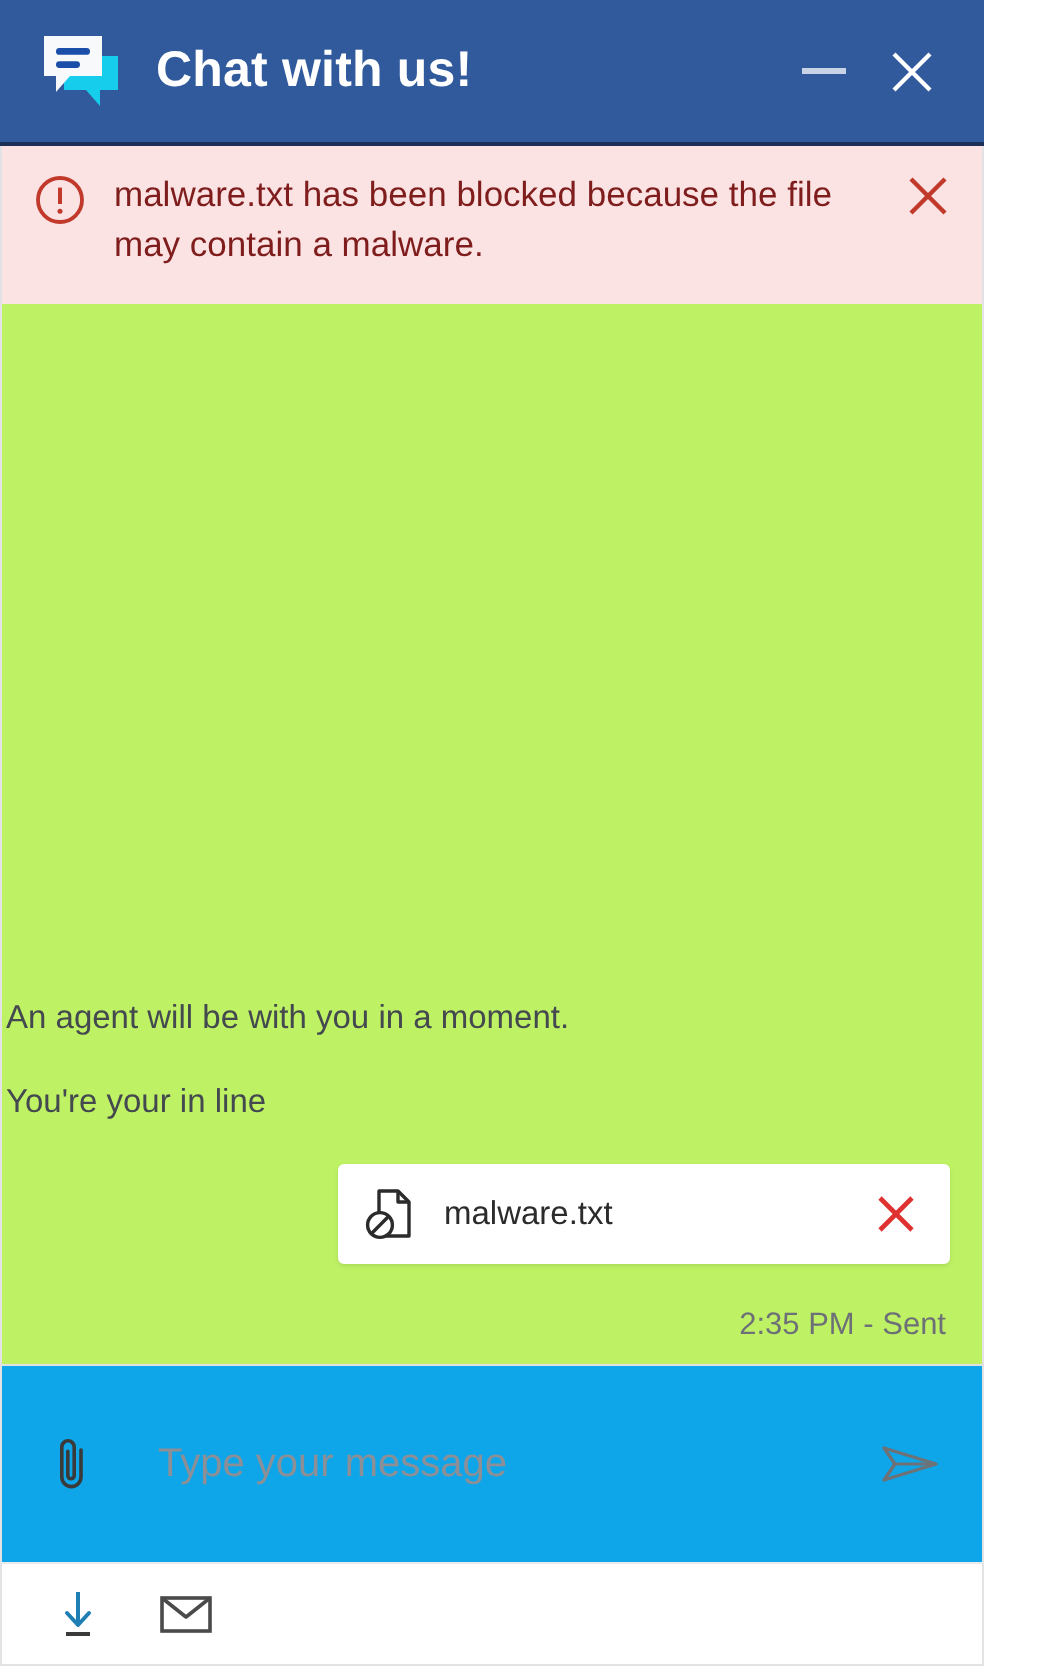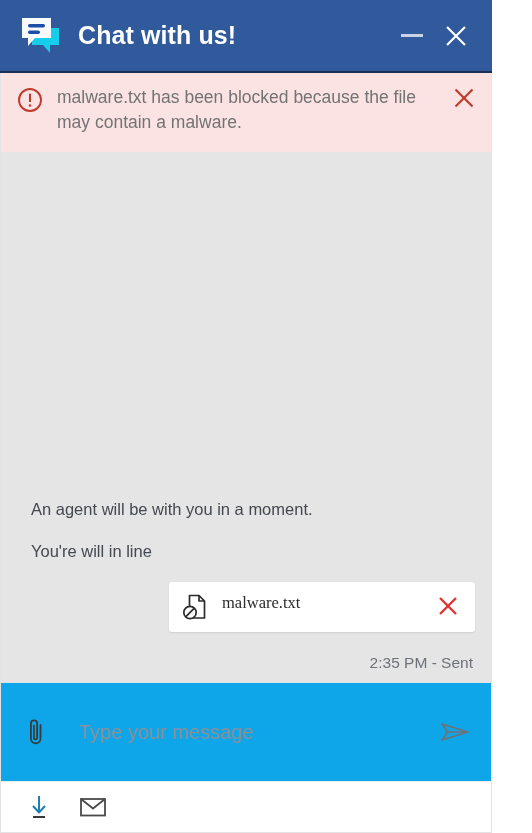--- a/index.html
+++ b/index.html
@@ -78,47 +78,47 @@
     min-height: 79px;
   }
   .banner-icon {
     flex: 0 0 auto;
     width: 26px;
     height: 26px;
     margin-top: 2px;
   }
   .banner-text {
     flex: 1 1 auto;
-    color: #737373;
+    color: #7f1d1d;
     font-size: 17.5px;
     line-height: 25px;
     padding: 0 6px 0 14px;
   }
   .banner-close {
     flex: 0 0 auto;
     width: 34px;
     height: 30px;
     display: flex;
     align-items: flex-start;
     justify-content: center;
     cursor: pointer;
     margin-top: 1px;
   }
 
   
   .chat {
     flex: 1 1 auto;
-    background: #e5e5e5;
+    background: #bef264;
     border-left: 1px solid #e3e3e5;
     border-right: 1px solid #e3e3e5;
     border-bottom: 1px solid #e1e1e3;
     display: flex;
     flex-direction: column;
     justify-content: flex-end;
-    padding: 0 16px 10px 28px;
+    padding: 0 16px 10px 0;
     box-sizing: border-box;
     overflow: hidden;
   }
   .sys-msg {
     color: #44484f;
     font-size: 16.5px;
     line-height: 22px;
     padding: 4px 0 4px 2px;
   }
   .sys-msg.first { margin-bottom: 12px; }
@@ -127,23 +127,23 @@
     display: flex;
     justify-content: flex-end;
     margin-top: 16px;
   }
   .file-card {
     width: 306px;
     box-sizing: border-box;
     background: #ffffff;
     border-radius: 3px;
     display: flex;
+    align-items: center;
     padding: 11px 14px 11px 13px;
     box-shadow: 0 1px 2px rgba(0,0,0,0.10);
-    font-family: Liberation Serif, serif;
   }
   .file-icon {
     flex: 0 0 auto;
     width: 26px;
     height: 28px;
     margin-right: 14px;
   }
   .file-name {
     flex: 1 1 auto;
     color: #2b2b2b;
@@ -275,21 +275,21 @@
     <div class="banner-close">
       <svg width="24" height="24" viewBox="0 0 24 24" xmlns="http://www.w3.org/2000/svg">
         <line x1="3.5" y1="3.5" x2="20.5" y2="20.5" stroke="#c0392b" stroke-width="2.2"></line>
         <line x1="20.5" y1="3.5" x2="3.5" y2="20.5" stroke="#c0392b" stroke-width="2.2"></line>
       </svg>
     </div>
   </div>
 
   <div class="chat">
     <div class="sys-msg first">An agent will be with you in a moment.</div>
-    <div class="sys-msg">You're will in line</div>
+    <div class="sys-msg">You're your in line</div>
 
     <div class="file-row">
       <div class="file-card">
         <div class="file-icon">
           <svg width="26" height="28" viewBox="0 0 26 28" xmlns="http://www.w3.org/2000/svg">
             <path d="M7.5 2.5 H17 L22.5 8 V25 H7.5 Z" fill="#ffffff" stroke="#2b2b2b" stroke-width="1.7" stroke-linejoin="round"></path>
             <path d="M17 2.5 V8 H22.5" fill="none" stroke="#2b2b2b" stroke-width="1.7" stroke-linejoin="round"></path>
             <circle cx="8" cy="19.5" r="6.2" fill="#ffffff" stroke="#2b2b2b" stroke-width="1.7"></circle>
             <line x1="3.9" y1="23.6" x2="12.1" y2="15.4" stroke="#2b2b2b" stroke-width="1.7"></line>
           </svg>

